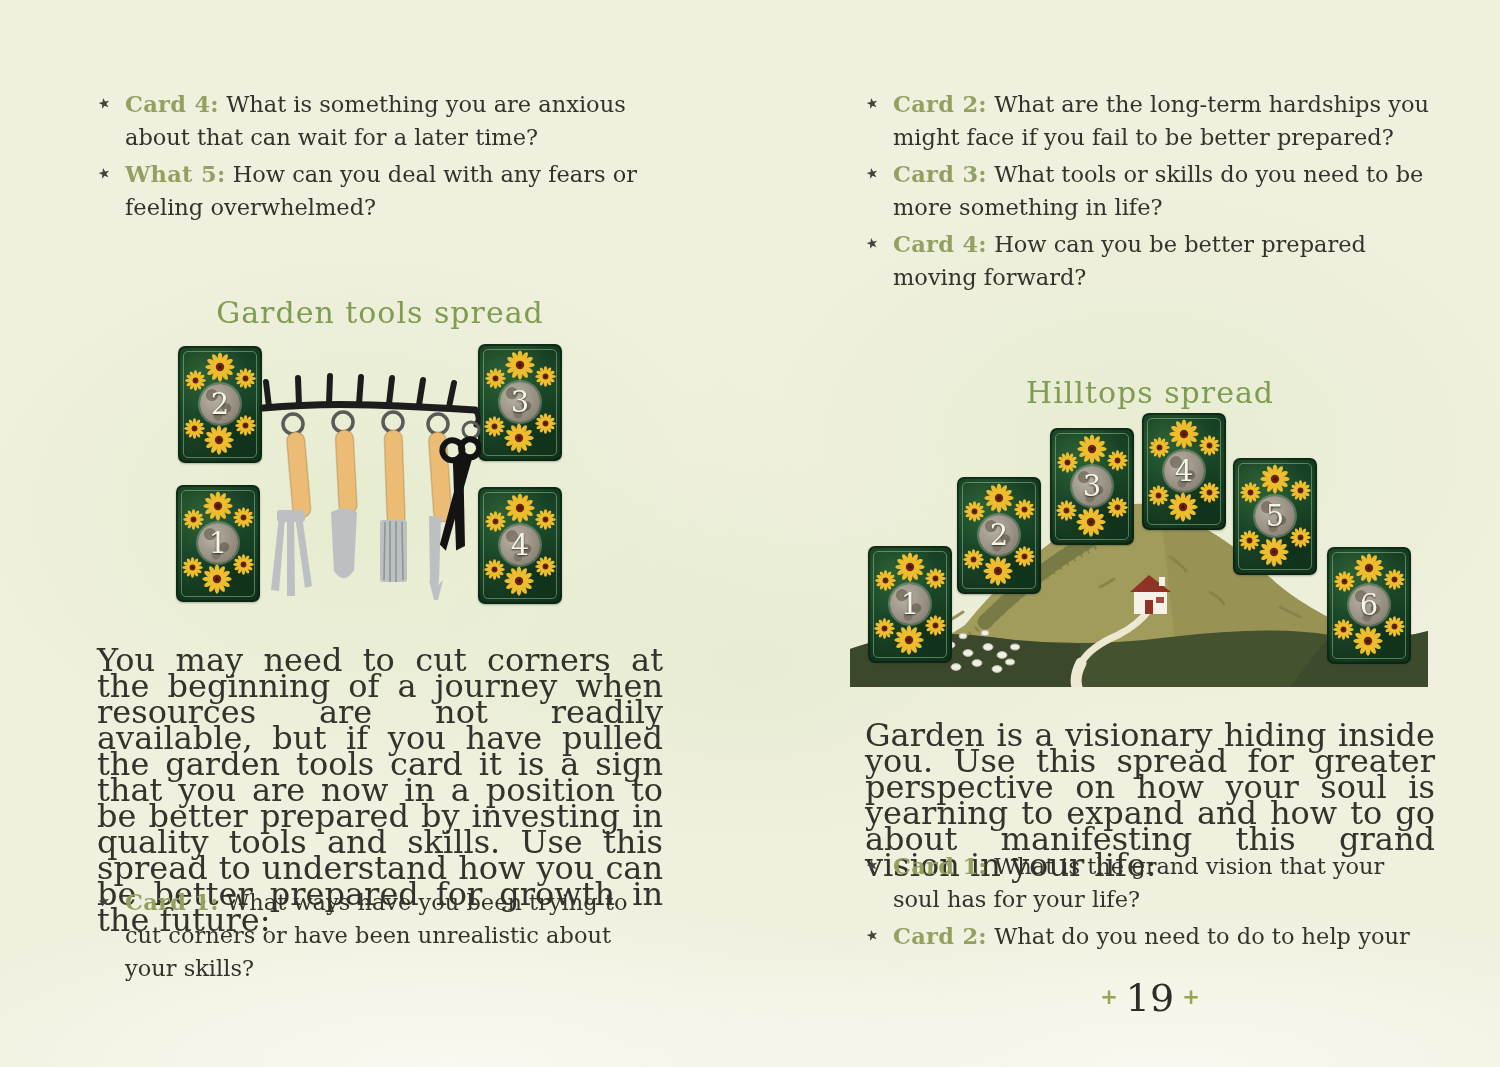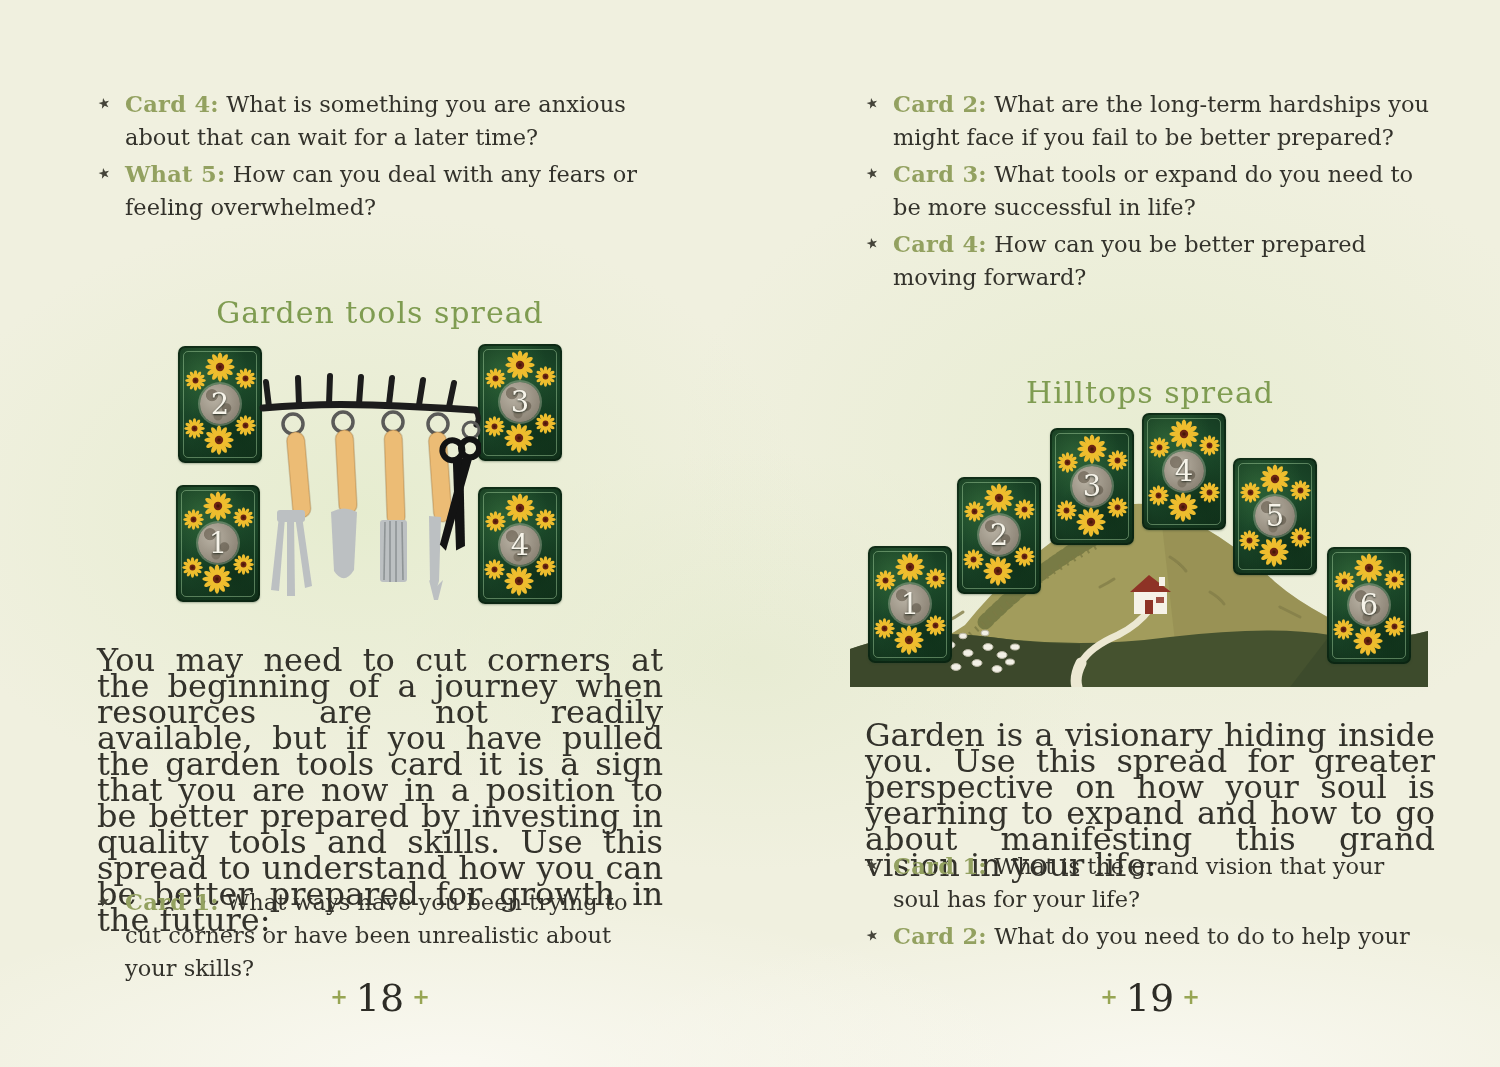--- a/index.html
+++ b/index.html
@@ -263,37 +263,34 @@
     <p class="bodytext" style="top:615px">You may need to cut corners at the beginning of a journey when resources are not readily available, but if you have pulled the garden tools card it is a sign that you are now in a position to be better prepared by investing in quality tools and skills. Use this spread to understand how you can be better prepared for growth in the future:</p>
 
     <div class="qlist" style="top:886px">
       <div class="bullet">
         <span class="star">★</span>
         <span class="clabel">Card 1:</span>
         <span>What ways have you been trying to cut corners or have been unrealistic about your skills?</span>
       </div>
     </div>
 
-    <div class="footer" style="top:976px">
-      <span class="orn">+</span><span>18</span><span class="orn">+</span>
-    </div>
   </div>
 
   <div class="page" id="page-right">
 
     <div class="qlist" style="top:88px">
       <div class="bullet">
         <span class="star">★</span>
         <span class="clabel">Card 2:</span>
         <span>What are the long-term hardships you might face if you fail to be better prepared?</span>
       </div>
       <div class="bullet">
         <span class="star">★</span>
         <span class="clabel">Card 3:</span>
-        <span>What tools or expand do you need to be more successful in life?</span>
+        <span>What tools or skills do you need to be more something in life?</span>
       </div>
       <div class="bullet">
         <span class="star">★</span>
         <span class="clabel">Card 4:</span>
         <span>How can you be better prepared moving forward?</span>
       </div>
     </div>
 
     <h2 class="stitle" style="top:350px">Hilltops spread</h2>
 

